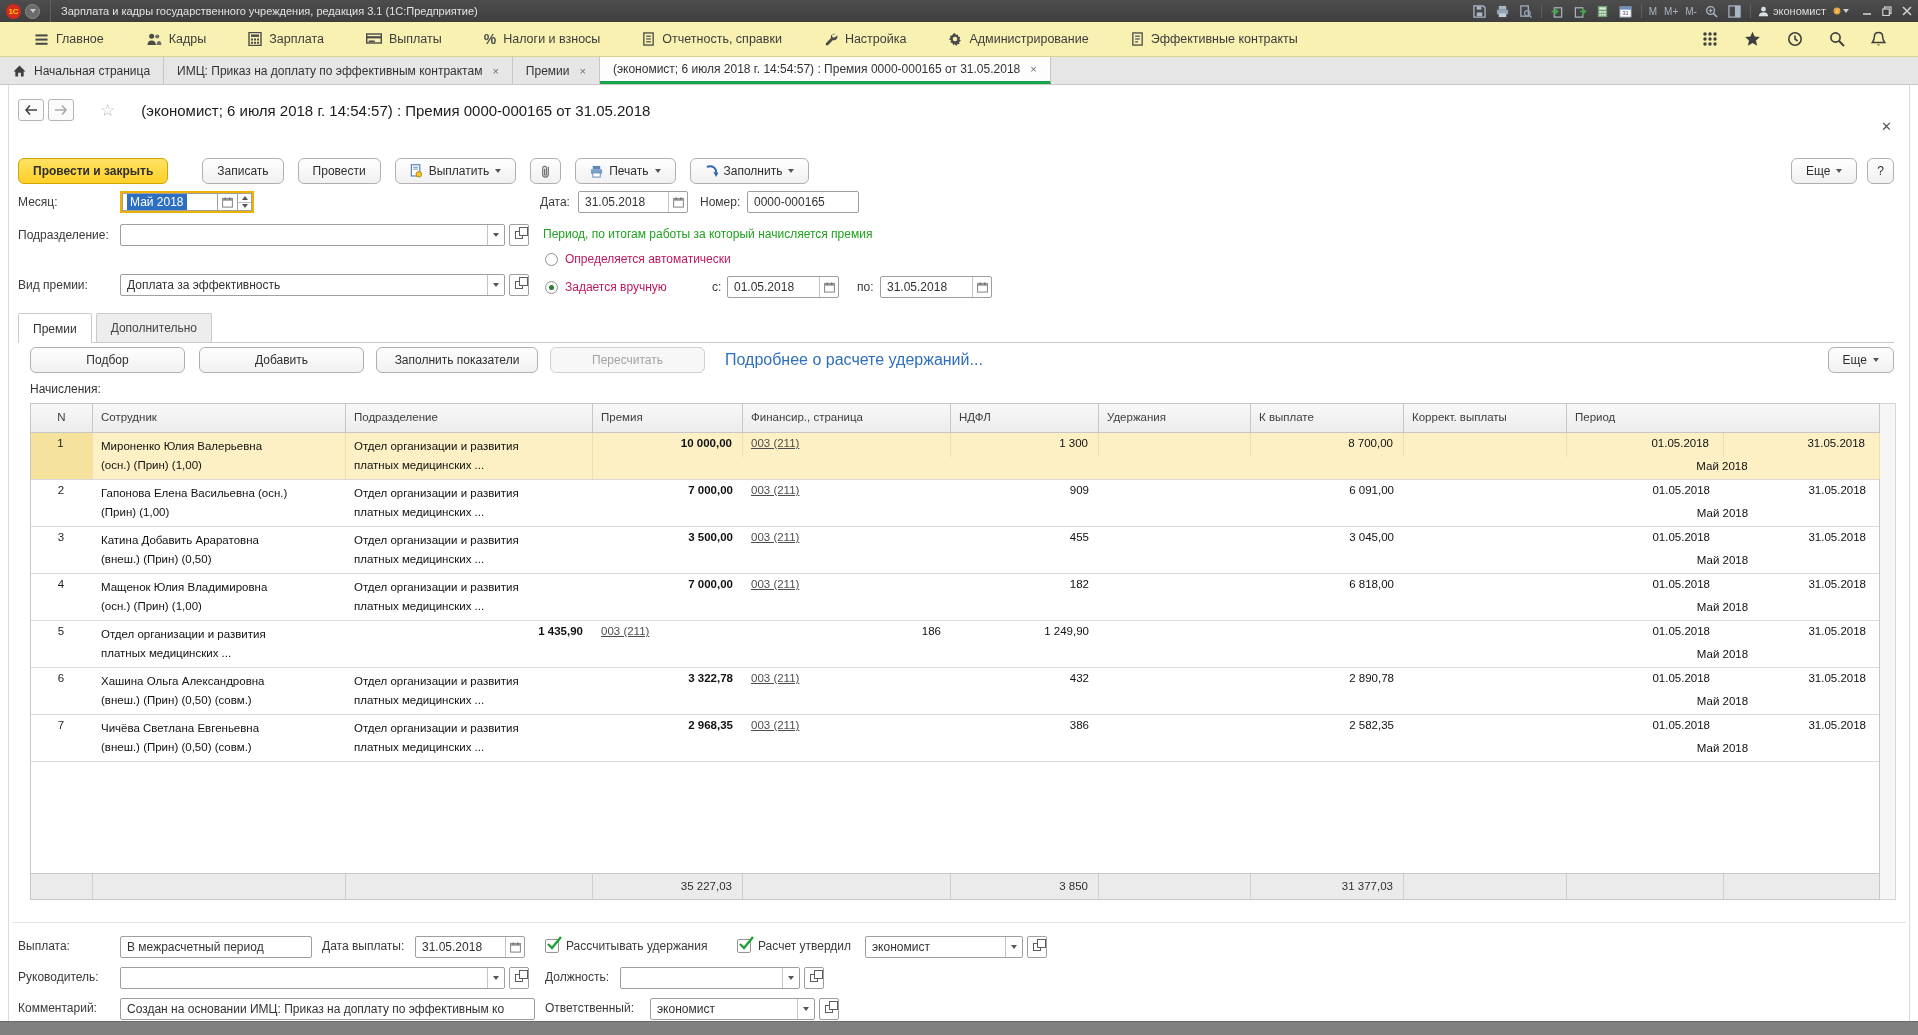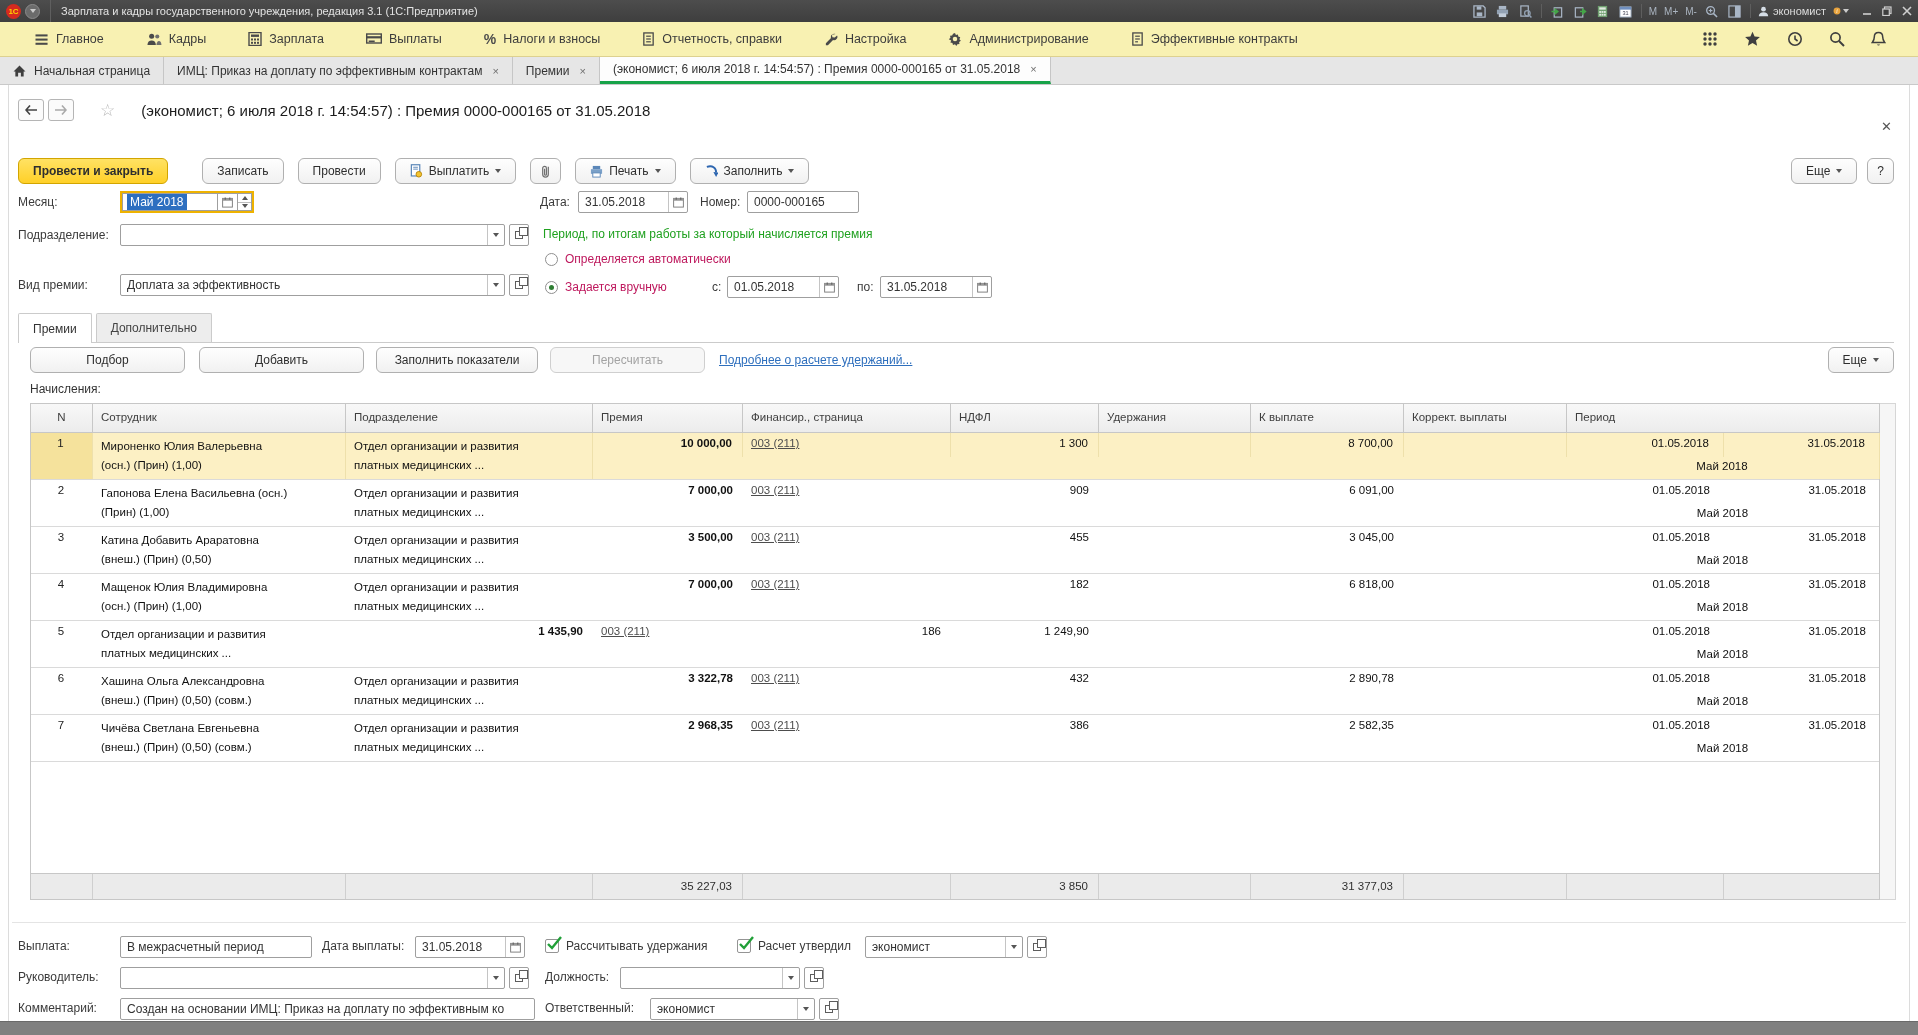--- a/index.html
+++ b/index.html
@@ -71,21 +71,21 @@
   .radio { position:absolute; display:flex; align-items:center; gap:7px; color:#be185d; }
   .rdot { width:13px; height:13px; border:1px solid #8f8f8f; border-radius:50%; background:#fff; position:relative; }
   .radio.sel .rdot::after { content:""; position:absolute; inset:3px; border-radius:50%; background:#2e7d32; }
   
   .tabstrip { position:absolute; top:228px; left:18px; right:24px; height:30px; border-bottom:1px solid #cbcbcb; display:flex; align-items:flex-end; }
   .stab { height:29px; padding:0 14px; border:1px solid #cbcbcb; border-bottom:none; display:flex; align-items:center; font-size:12px; border-radius:2px 2px 0 0; }
   .stab.active { background:#fff; position:relative; top:1px; height:30px; }
   .stab.inactive { background:#ededed; color:#444; margin-left:4px; }
   .cmdbar { position:absolute; top:262px; left:30px; right:24px; display:flex; align-items:center; }
   .cmd-btn { width:155px; justify-content:center; }
-  .link { color:#2e6fbd; text-decoration:underline; font-size:12px; margin-left:14px; }
+  .link { color:#2e6fbd; font-size:16px; margin-left:20px; }
   .cmd-right { margin-left:auto; }
   .grid-label { position:absolute; top:297px; left:30px; color:#333; }
   
   .grid { --cols:62px 253px 247px 150px 208px 148px 152px 153px 163px 157px 156px;
           position:absolute; top:318px; left:30px; width:1850px; }
   .gh { display:grid; grid-template-columns:var(--cols); height:30px; background:linear-gradient(#f8f8f8,#ececec); border:1px solid #c7c7c7; }
   .ghc { border-right:1px solid #c7c7c7; padding:7px 8px 0; font-size:11.5px; color:#3e3e3e; white-space:nowrap; overflow:hidden; }
   .ghc.center { text-align:center; }
   .ghc.span2 { grid-column:10 / span 2; border-right:none; }
   .gbody { border-left:1px solid #c7c7c7; border-right:1px solid #c7c7c7; }

